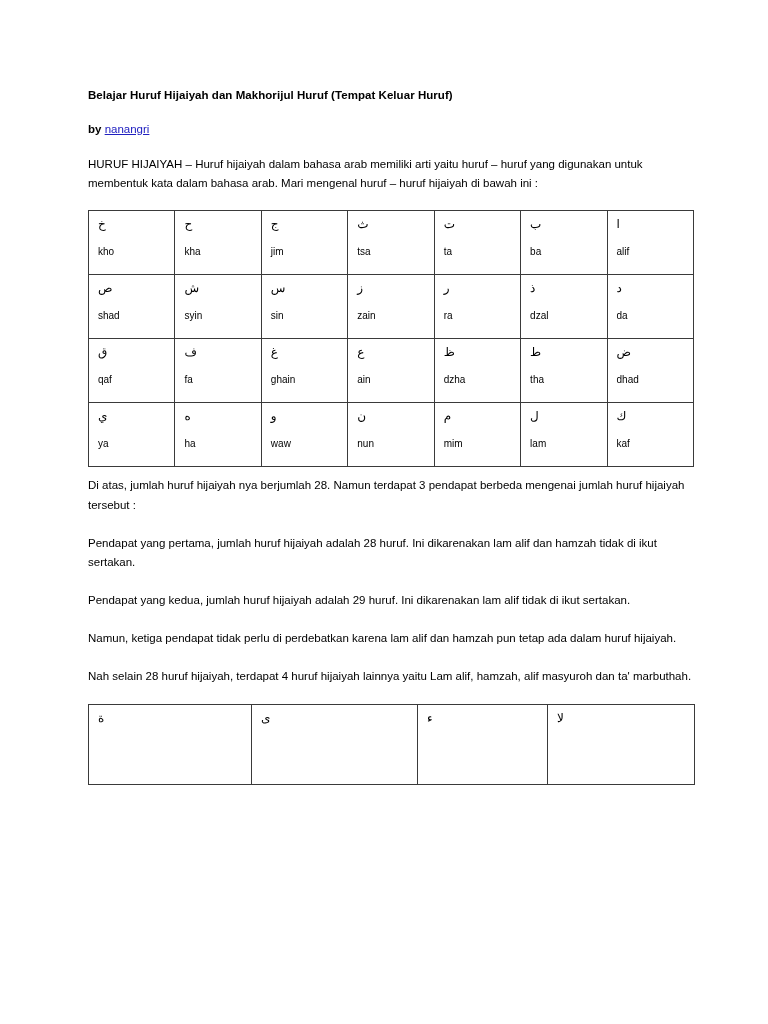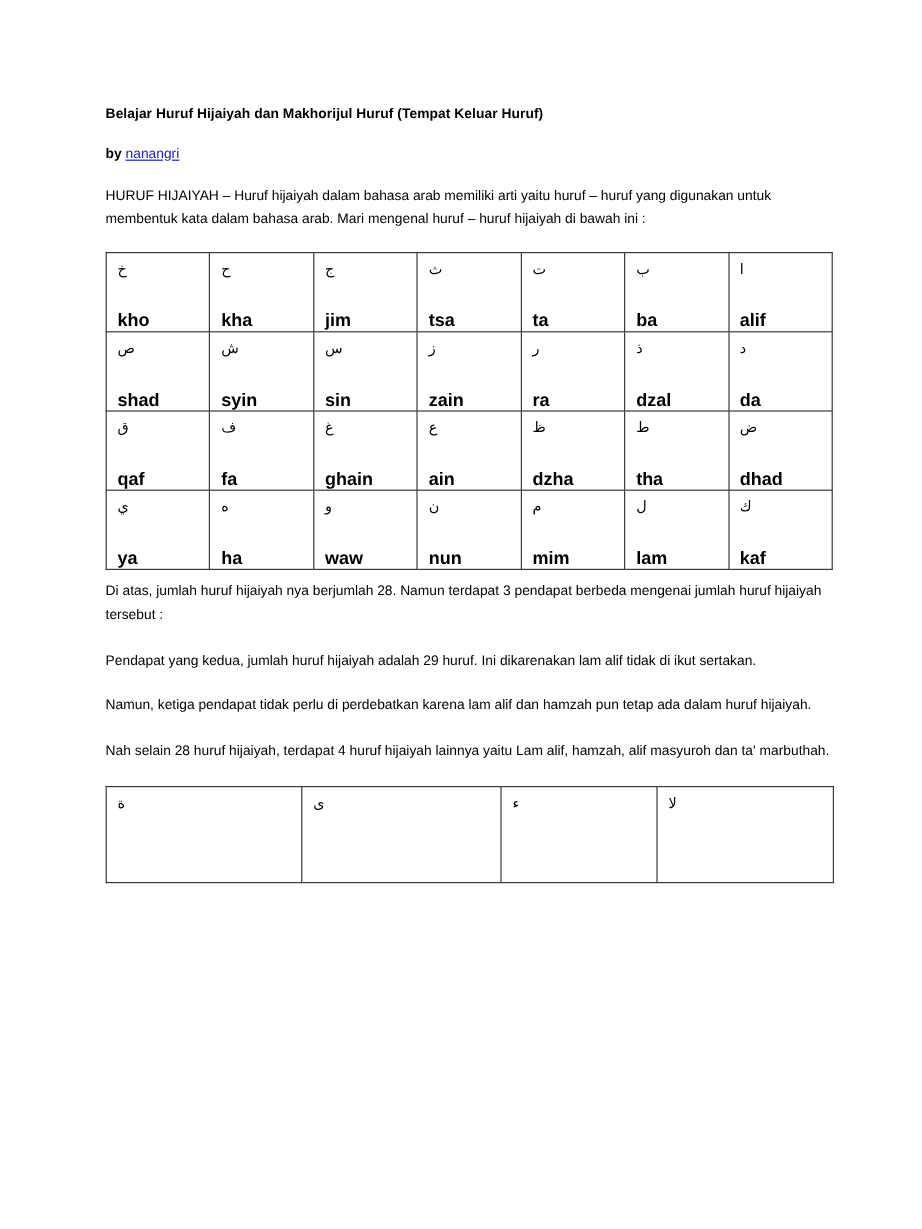--- a/index.html
+++ b/index.html
@@ -85,23 +85,23 @@
   .ar {
     font-size: 12px;
     line-height: 1.05;
     direction: rtl;
     unicode-bidi: isolate;
     text-align: left;
     color: #000;
     min-height: 15px;
   }
   .latin {
-    font-size: 15px;
-    font-weight: bold;
-    margin-top: 26px;
+    font-size: 10px;
+    font-weight: normal;
+    margin-top: 13px;
     color: #000;
   }
 
   table.extra {
     border-collapse: collapse;
     table-layout: fixed;
     width: 606px;
     margin: 12px 0 0 0;
     background: #fff;
   }
@@ -255,20 +255,21 @@
           <td>
             <div class="ar">ك</div>
             <div class="latin">kaf</div>
           </td>
         </tr>
       </tbody>
     </table>
 
     <div class="para after-table-para">Di atas, jumlah huruf hijaiyah nya berjumlah 28. Namun terdapat 3 pendapat berbeda mengenai jumlah huruf hijaiyah tersebut :</div>
 
+    <div class="para">Pendapat yang pertama, jumlah huruf hijaiyah adalah 28 huruf. Ini dikarenakan lam alif dan hamzah tidak di ikut sertakan.</div>
 
     <div class="para">Pendapat yang kedua, jumlah huruf hijaiyah adalah 29 huruf. Ini dikarenakan lam alif tidak di ikut sertakan.</div>
 
 
     <div class="para">Namun, ketiga pendapat tidak perlu di perdebatkan karena lam alif dan hamzah pun tetap ada dalam huruf hijaiyah.</div>
 
     <div class="para">Nah selain 28 huruf hijaiyah, terdapat 4 huruf hijaiyah lainnya yaitu Lam alif, hamzah, alif masyuroh dan ta' marbuthah.</div>
 
     <table class="extra">
       <colgroup>

